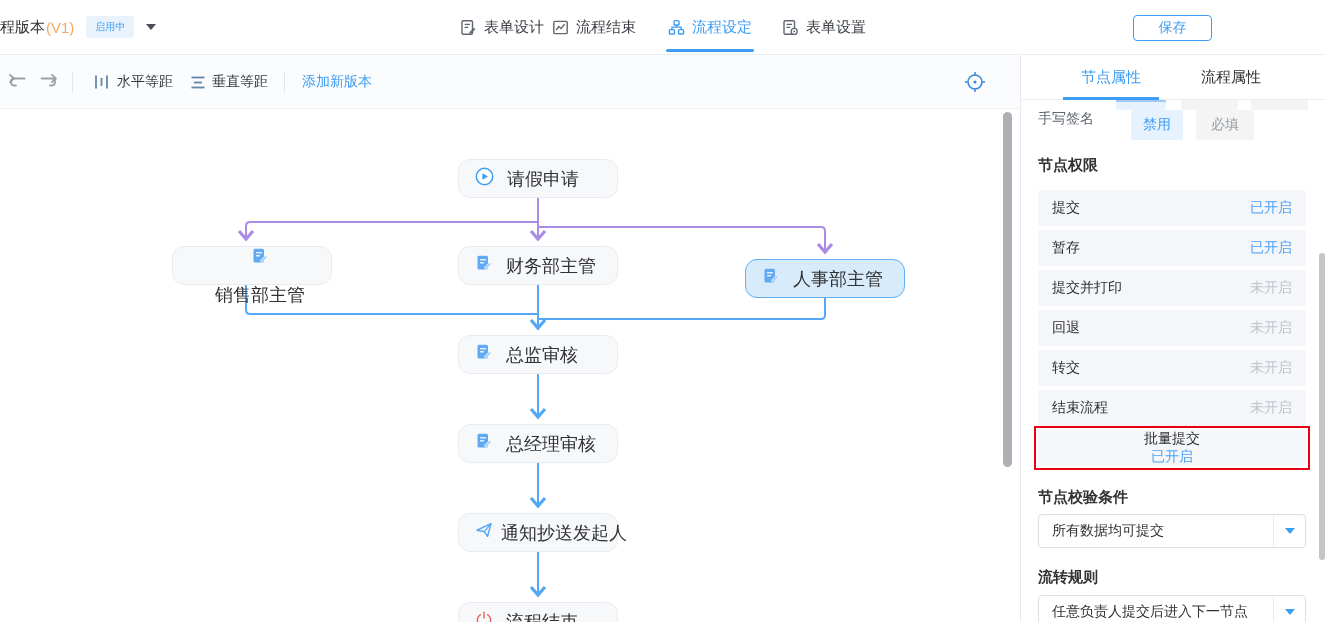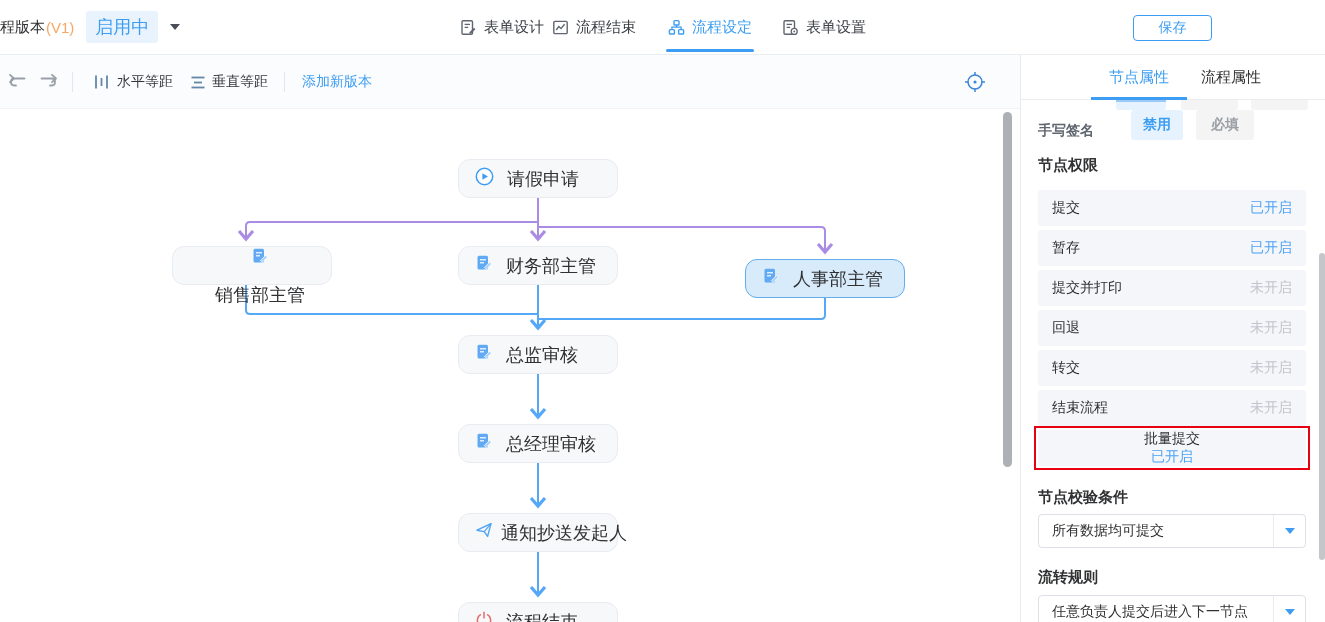--- a/index.html
+++ b/index.html
@@ -6,21 +6,21 @@
   html,body { width:1325px; height:622px; overflow:hidden; background:#fff;
     font-family:"Liberation Sans","DejaVu Sans",sans-serif; color:#303133; }
   .app { position:relative; width:1325px; height:622px; background:#fff; }
 
   
   .topbar { position:absolute; left:0; top:0; width:1325px; height:55px; background:#fff;
     border-bottom:1px solid #ebeef1; }
   .version-wrap { position:absolute; left:0; top:0; height:54px; display:flex; align-items:center; }
   .version-title { font-size:15px; color:#303133; white-space:nowrap; }
   .version-tag { font-size:15px; color:#f7a763; margin-left:1px; }
-  .status-badge { margin-left:12px; background:#e8f3fe; color:#3d9df2; font-size:18px;
+  .status-badge { margin-left:12px; background:#e8f3fe; color:#3d9df2; font-size:10px;
     padding:4px 9px; border-radius:3px; }
   .caret-dark { margin-left:12px; width:0; height:0; border-left:5px solid transparent;
     border-right:5px solid transparent; border-top:6px solid #4a4f57; cursor:pointer; }
   .top-tab { position:absolute; top:0; height:54px; display:flex; align-items:center; gap:7px;
     font-size:15px; color:#3b3f45; cursor:pointer; }
   .top-tab svg { display:block; }
   .top-tab.active { color:#3d9df2; }
   .top-tab.active::after { content:""; position:absolute; left:-2px; right:-2px; bottom:2px;
     height:3px; background:#3d9df2; border-radius:2px; }
   .tab-1 { left:460px; } .tab-2 { left:552px; } .tab-3 { left:668px; } .tab-4 { left:782px; }
@@ -59,21 +59,21 @@
     border-left:1px solid #e8eaed; overflow:hidden; }
   .panel-tabs { position:absolute; left:0; top:0; width:305px; height:45px;
     border-bottom:1px solid #ebeef1; }
   .panel-tab { position:absolute; top:0; height:45px; display:flex; align-items:center;
     font-size:15px; color:#303133; cursor:pointer; }
   .panel-tab.active { color:#3d9df2; }
   .panel-tab.active::after { content:""; position:absolute; left:-18px; right:-18px; bottom:0;
     height:3px; background:#3d9df2; }
   .partial-btn { position:absolute; top:45px; height:10px; border-radius:0 0 3px 3px; }
   .sig-row { position:absolute; left:17px; top:55px; width:270px; height:30px; display:flex;
-    align-items:flex-end;font-weight:bold; }
+    align-items:flex-start; }
   .sig-label { font-size:14px; color:#5f6670; }
   .pill-btn { height:30px; border-radius:3px; font-size:14px; display:flex; align-items:center;
     justify-content:center; cursor:pointer; }
   .pill-blue { position:absolute; left:93px; width:52px; background:#e6f2fd; color:#3d9df2; }
   .pill-gray { position:absolute; left:158px; width:58px; background:#f4f4f5; color:#9aa0a6; }
   .section-title { position:absolute; left:17px; font-size:15px; font-weight:bold; color:#303133; }
   .perm-row { position:absolute; left:17px; width:268px; height:36px; background:#f4f6fa;
     border-radius:3px; display:flex; align-items:center; justify-content:space-between;
     padding:0 14px; cursor:pointer; }
   .perm-label { font-size:14px; color:#303133; }
@@ -321,21 +321,21 @@
           </svg>
       </span>
       <span class="nlabel">流程结束</span>
     </div>
   </div>
 
   <div class="canvas-scrollbar"></div>
 
   <div class="panel">
     <div class="panel-tabs">
-      <div class="panel-tab active" style="left:1080px;left:60px;margin-left:28px;">
+      <div class="panel-tab active" style="left:1080px;left:60px;">
         <span>节点属性</span>
       </div>
       <div class="panel-tab" style="left:180px;">
         <span>流程属性</span>
       </div>
     </div>
 
     <div class="partial-btn" style="left:95px;width:50px;background:#e6f2fd;border-top:2px solid #9cc9f5;"></div>
     <div class="partial-btn" style="left:160px;width:57px;background:#f4f4f5;"></div>
     <div class="partial-btn" style="left:230px;width:57px;background:#f4f4f5;"></div>

